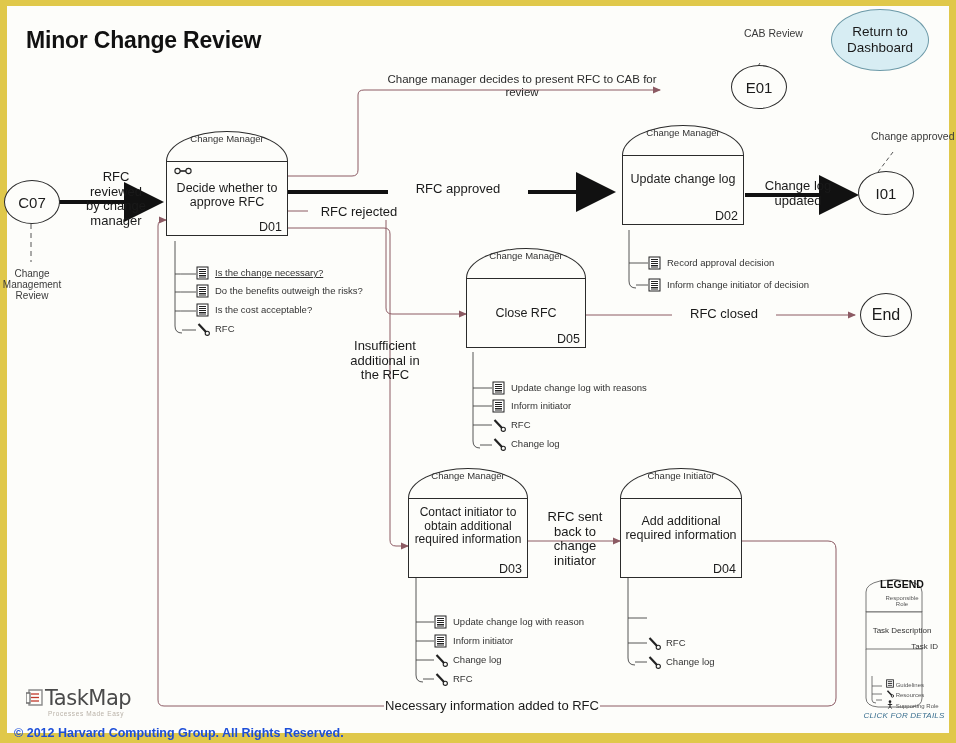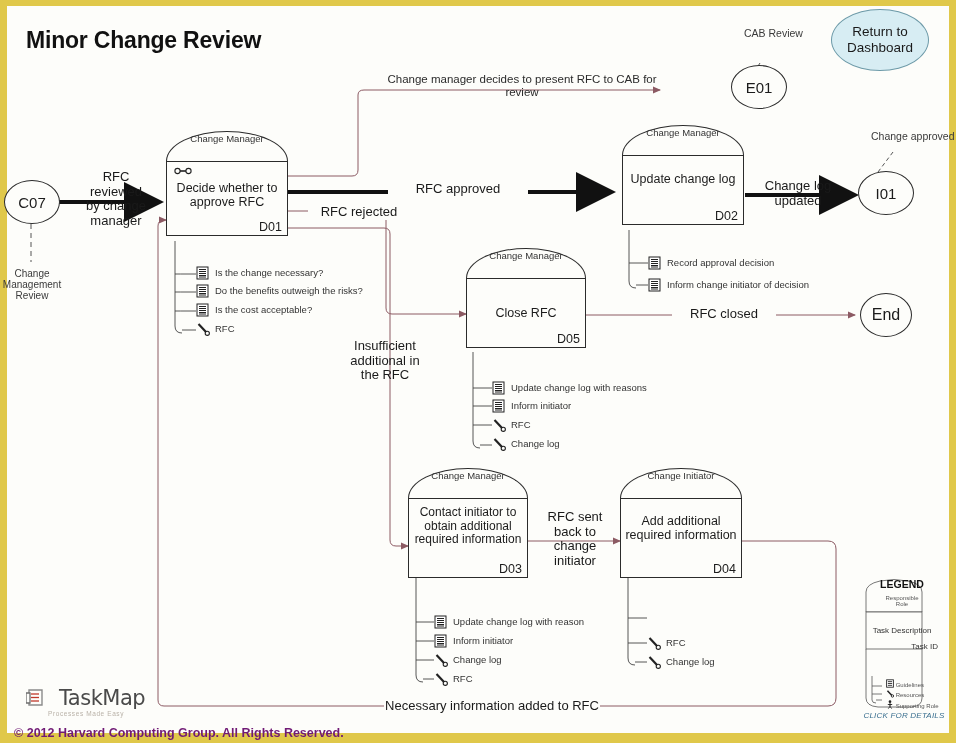--- a/index.html
+++ b/index.html
@@ -197,36 +197,35 @@
     top: 686px;
     width: 150px;
   }
   #logo .wordmark {
     position: absolute;
     left: 19px; top: 0;
     font-size: 21px;
     color: #4a4a4a;
     letter-spacing: -0.5px;
     font-family: "DejaVu Sans", sans-serif;
-    margin-left: 14px;
   }
   #logo .tagline {
     position: absolute;
     left: 22px; top: 24px;
     font-size: 6.5px;
     color: #b9b2a8;
     letter-spacing: 0.6px;
   }
   #copyright {
     position: absolute;
     left: 14px;
     top: 726px;
     font-size: 12.5px;
     font-weight: bold;
-    color: #701a75;
+    color: #1d4ed8;
   }
 </style>
 </head>
 <body>
 
 <div id="canvas">
 
   <div class="frame-top"></div>
   <div class="frame-bottom"></div>
   <div class="frame-left"></div>
@@ -358,21 +357,21 @@
     <svg style="position:absolute; left:8px; top:36px;" width="18" height="8" viewBox="0 0 18 8">
       <circle cx="3.5" cy="4" r="2.6" fill="none" stroke="#222" stroke-width="1.1"></circle>
       <circle cx="14.5" cy="4" r="2.6" fill="none" stroke="#222" stroke-width="1.1"></circle>
       <line x1="6" y1="4" x2="12" y2="4" stroke="#222" stroke-width="1.6"></line>
     </svg>
     <div class="desc" style="top:50px;">Decide whether to
 approve RFC</div>
     <div class="tid">D01</div>
   </div>
 
-  <div class="attach" style="left:196px; top:266px;">
+  <div class="attach" style="left:196px; top:266px;text-decoration:underline;">
     <span class="ic">
       <svg width="13" height="14" viewBox="0 0 13 14">
           <rect x="1" y="1" width="11" height="12" fill="#fff" stroke="#222" stroke-width="1"></rect>
           <g stroke="#222" stroke-width="1">
             <line x1="3" y1="3.5" x2="10" y2="3.5"></line>
             <line x1="3" y1="5.5" x2="10" y2="5.5"></line>
             <line x1="3" y1="7.5" x2="10" y2="7.5"></line>
             <line x1="3" y1="9.5" x2="10" y2="9.5"></line>
             <line x1="3" y1="11" x2="10" y2="11"></line>
           </g>

